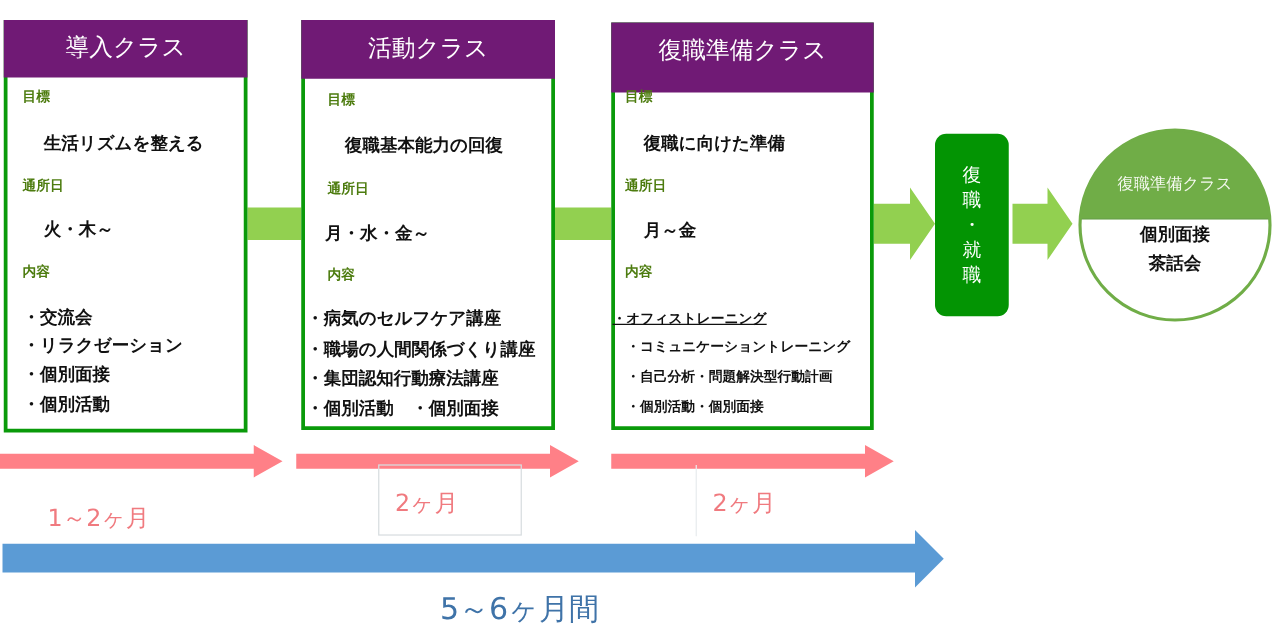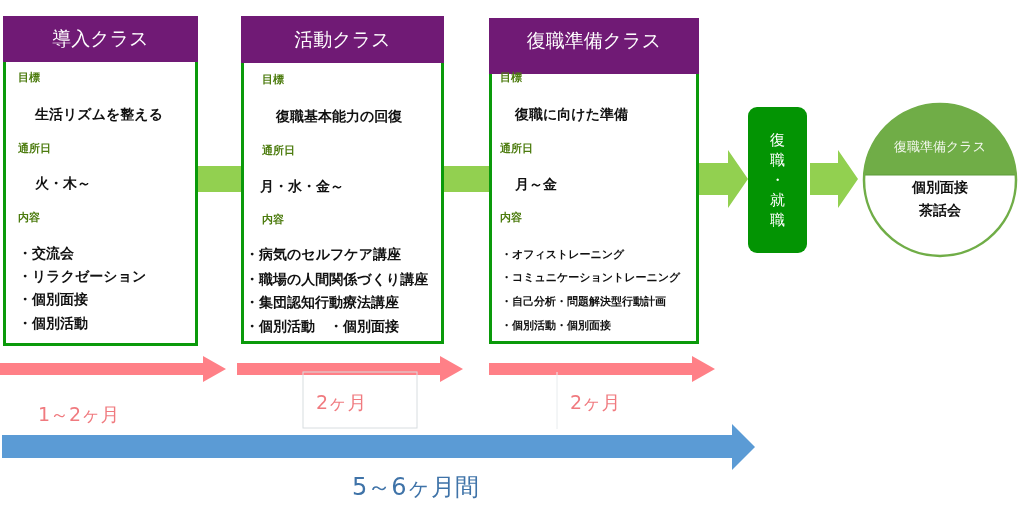--- a/index.html
+++ b/index.html
@@ -81,21 +81,21 @@
 
 <div class="class-box" style="left:489px; top:18px; width:210px; height:326px;"></div>
 <div class="class-head" style="left:489px; top:18px; width:210px; height:56px; line-height:44px;">
   <span>復職準備クラス</span>
 </div>
 <div class="sec-label" style="left:500px; top:70px;">目標</div>
 <div class="body-text" style="left:515px; top:106px;">復職に向けた準備</div>
 <div class="sec-label" style="left:500px; top:141px;">通所日</div>
 <div class="body-text" style="left:515px; top:176px;">月～金</div>
 <div class="sec-label" style="left:500px; top:210px;">内容</div>
-<div class="list-item small" style="left:501px; top:247px;">・オフィストレーニング</div>
+<div class="list-item small" style="left:490px; top:247px;text-decoration:underline;">・オフィストレーニング</div>
 <div class="list-item small" style="left:501px; top:270px;">・コミュニケーショントレーニング</div>
 <div class="list-item small" style="left:501px; top:294px;">・自己分析・問題解決型行動計画</div>
 <div class="list-item small" style="left:501px; top:318px;">・個別活動・個別面接</div>
 
 <div class="vert-label" style="left:748px; top:130px; width:59px;">
   <div>復</div>
   <div>職</div>
   <div>・</div>
   <div>就</div>
   <div>職</div>

